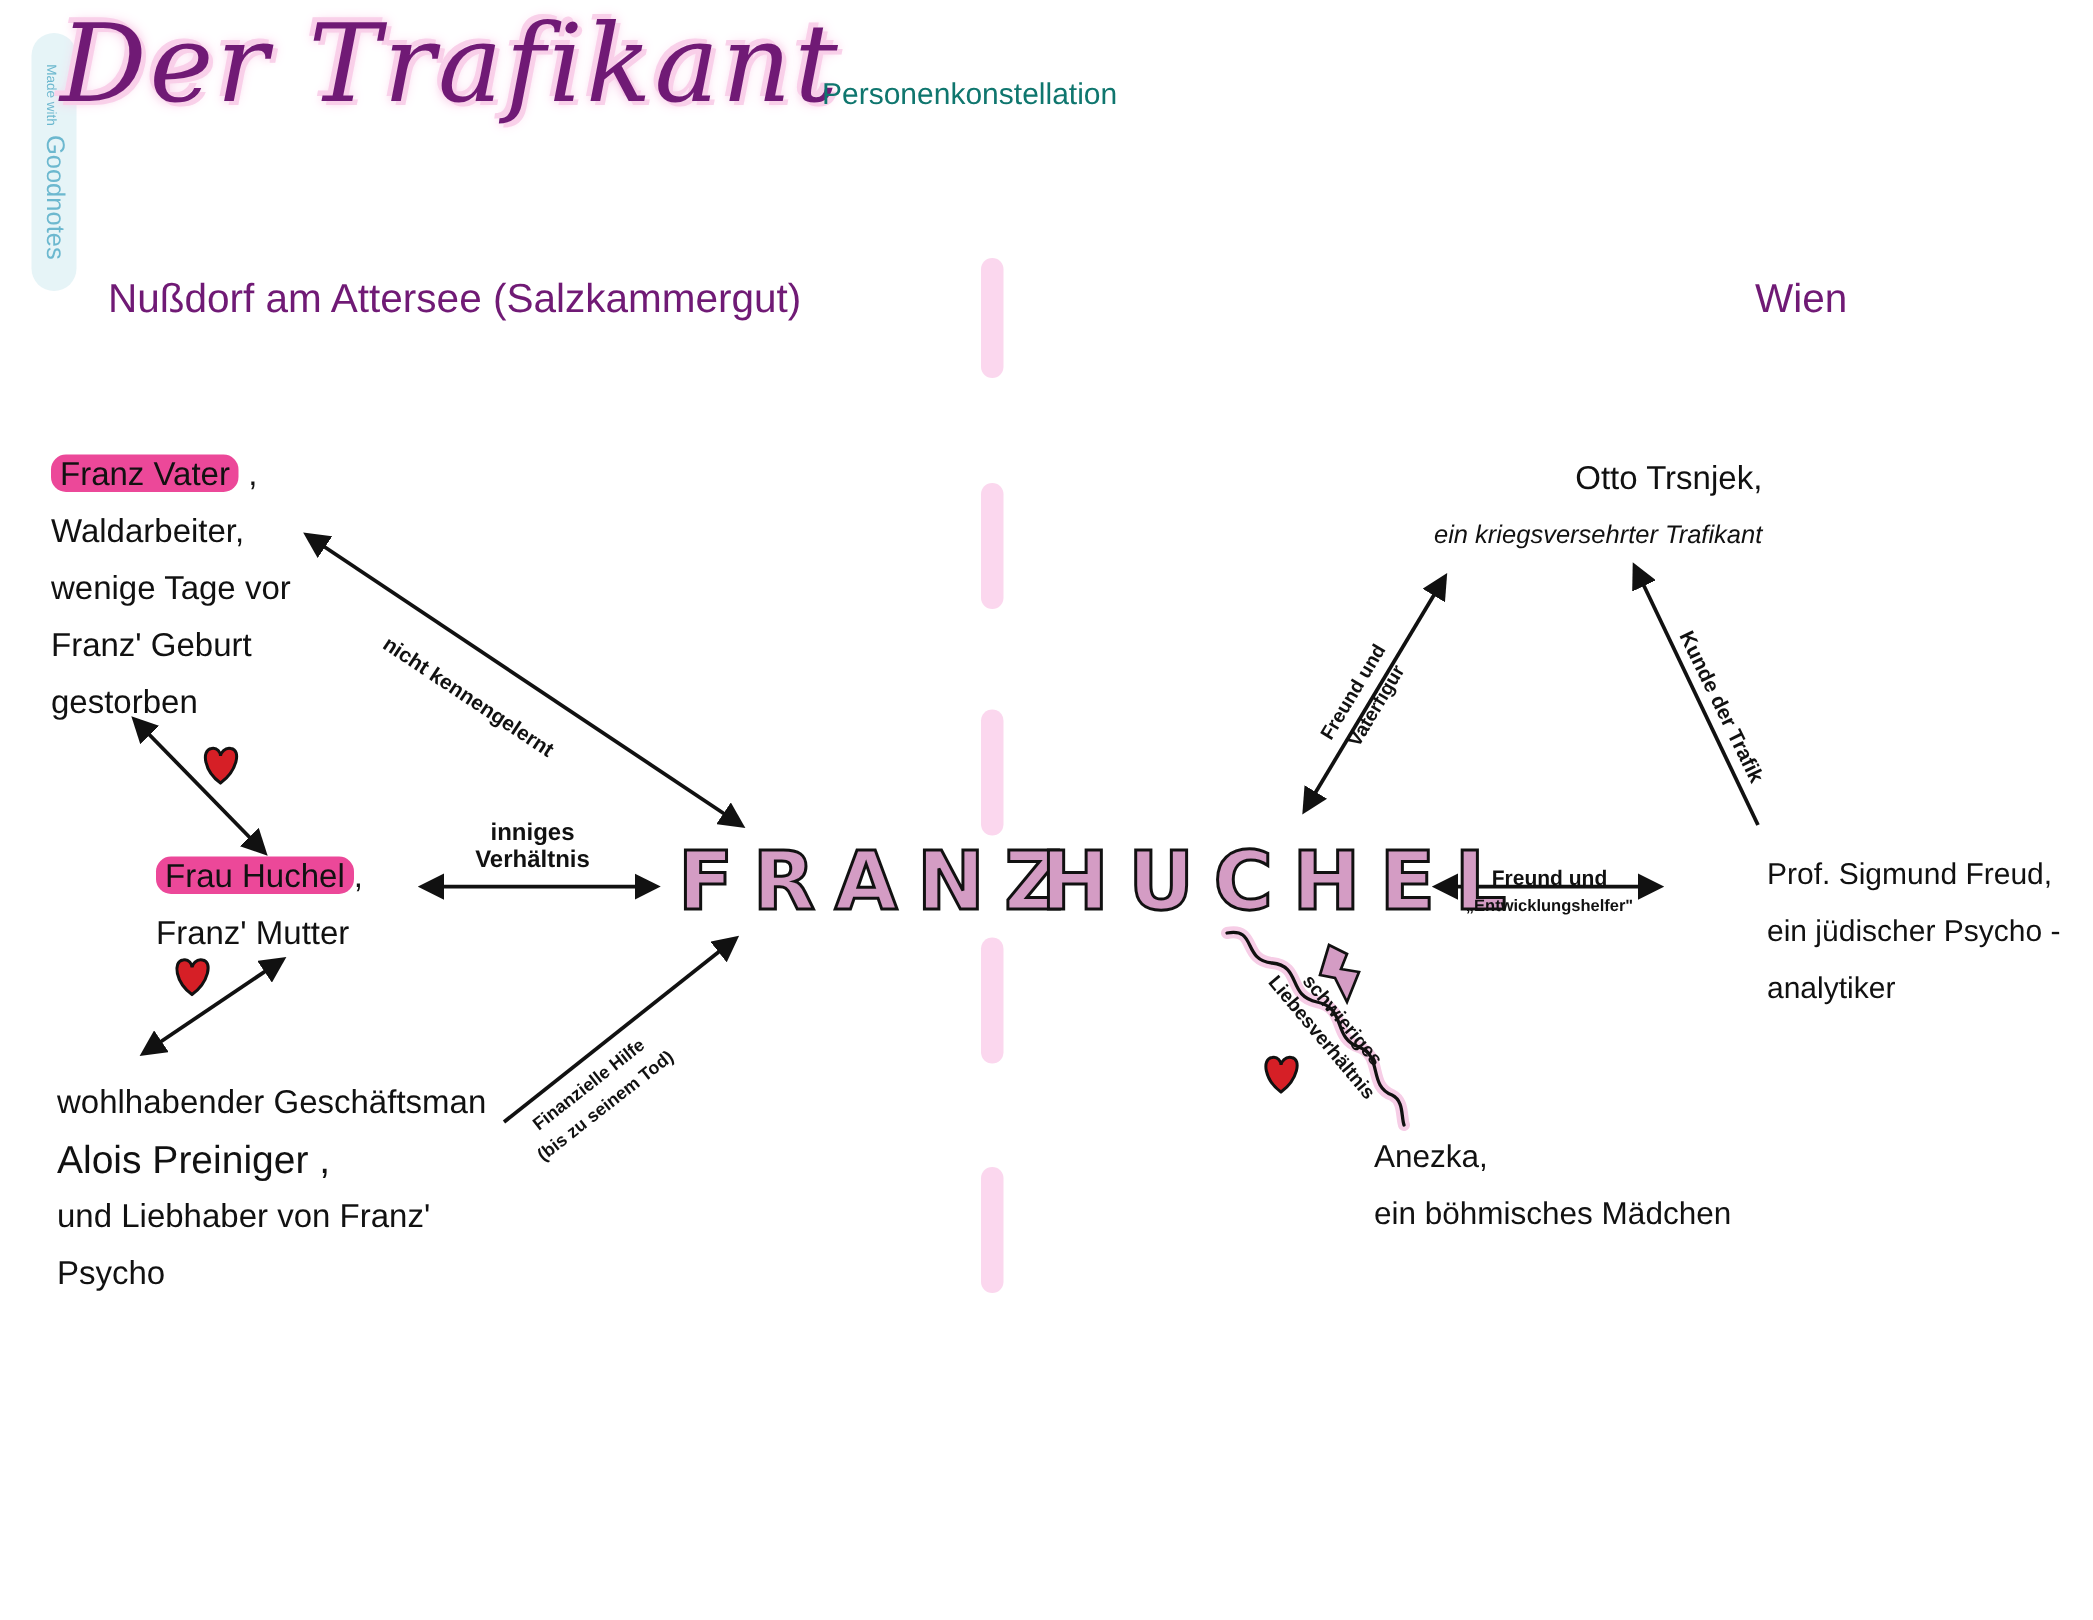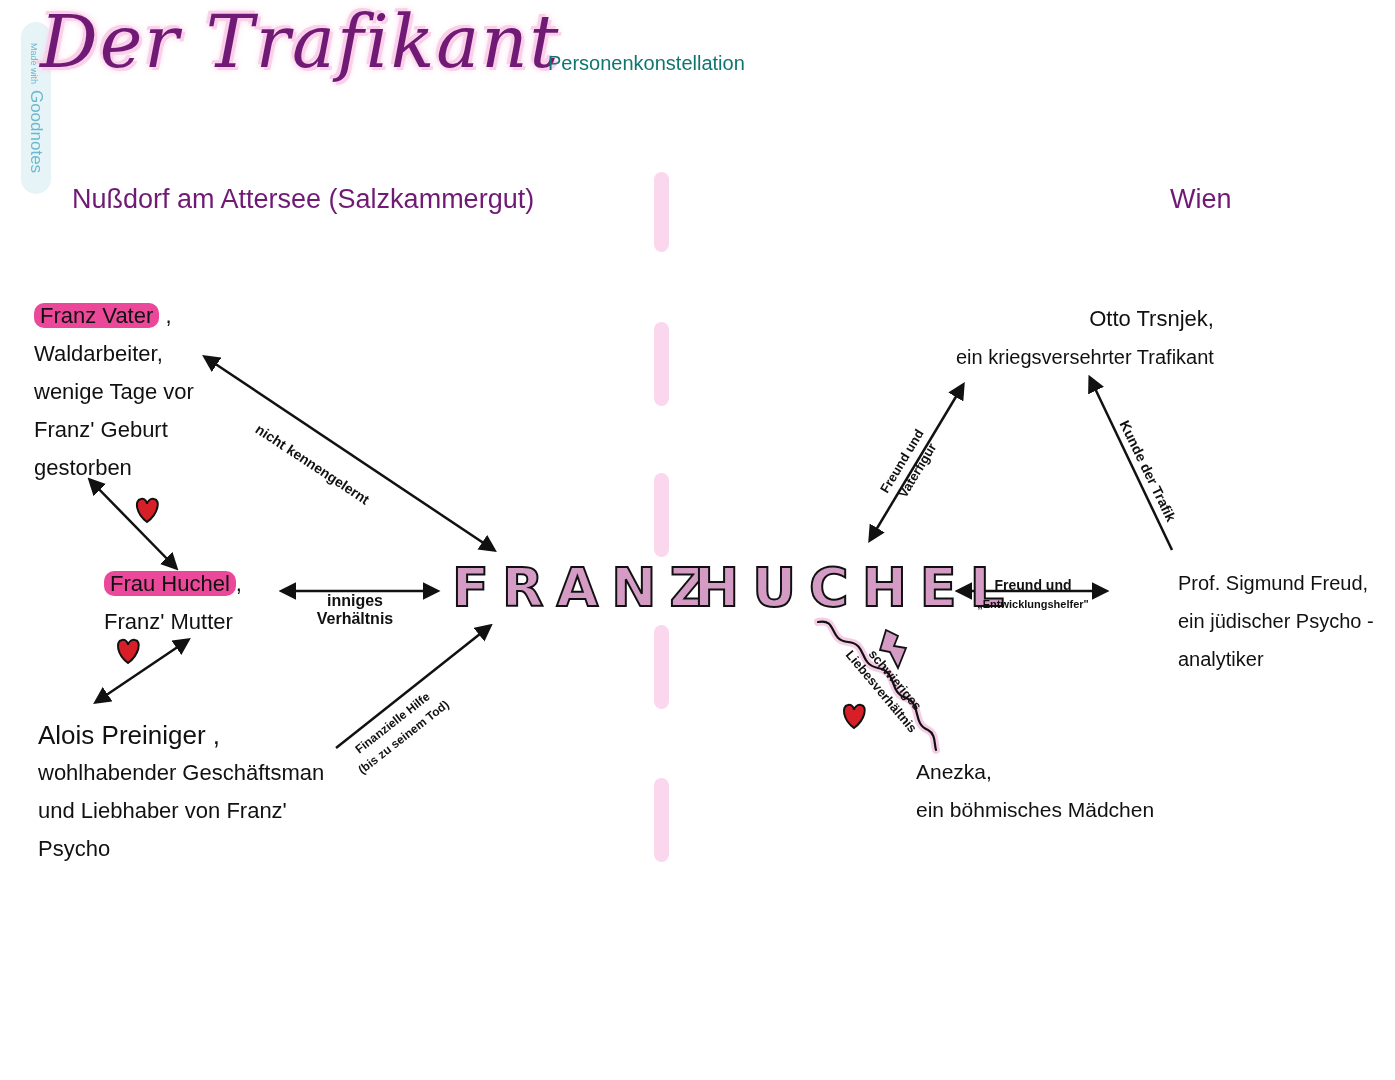--- a/index.html
+++ b/index.html
@@ -103,48 +103,48 @@
   <div>Franz' Geburt</div>
   <div>gestorben</div>
 </div>
 
 <div class="abs hand" style="left:104px; top:565px;">
   <div><span class="hl">Frau Huchel</span>,</div>
   <div>Franz' Mutter</div>
 </div>
 
 <div class="abs hand" style="left:38px; top:716px;">
+  <div>wohlhabender Geschäftsman</div>
   <div style="font-size:26px;"><span>Alois Preiniger</span> ,</div>
-  <div>wohlhabender Geschäftsman</div>
   <div>und Liebhaber von Franz'</div>
   <div>Psycho</div>
 </div>
 
 <div class="abs bigname" style="left:452px; top:556px;">FRANZ</div>
 <div class="abs bigname" style="left:694px; top:556px;">HUCHEL</div>
 
 <div class="abs hand" style="left:956px; top:300px;text-align:right;">
   <div style="padding-left:4px;">Otto Trsnjek,</div>
-  <div style="font-size:20px;">ein kriegsversehrter Trafikant</div>
+  <div style="font-size:17px;font-style:italic;">ein kriegsversehrter Trafikant</div>
 </div>
 
 <div class="abs hand" style="left:1134px; top:564px; font-size:20px;margin-left:44px;">
   <div>Prof. Sigmund Freud,</div>
   <div>ein jüdischer Psycho -</div>
   <div>analytiker</div>
 </div>
 
 <div class="abs hand" style="left:916px; top:753px; font-size:21px;">
   <div>Anezka,</div>
   <div>ein böhmisches Mädchen</div>
 </div>
 
 <div class="abs lbl" style="left:262px; top:420px; transform:rotate(33.5deg); transform-origin:left top;">nicht kennengelernt</div>
 
-<div class="abs lbl" style="left:300px; top:592px; width:110px; font-size:16px;">
+<div class="abs lbl" style="left:300px; top:547px; width:110px; font-size:16px;">
   <div>inniges</div>
   <div>Verhältnis</div>
 </div>
 
 <div class="abs lbl" style="left:318px; top:712px; width:160px; font-size:12px; transform:rotate(-38deg); transform-origin:center;">
   <div>Finanzielle Hilfe</div>
   <div>(bis zu seinem Tod)</div>
 </div>
 
 <div class="abs lbl" style="left:845px; top:448px; width:130px; font-size:13px; transform:rotate(-59deg); transform-origin:center;">

